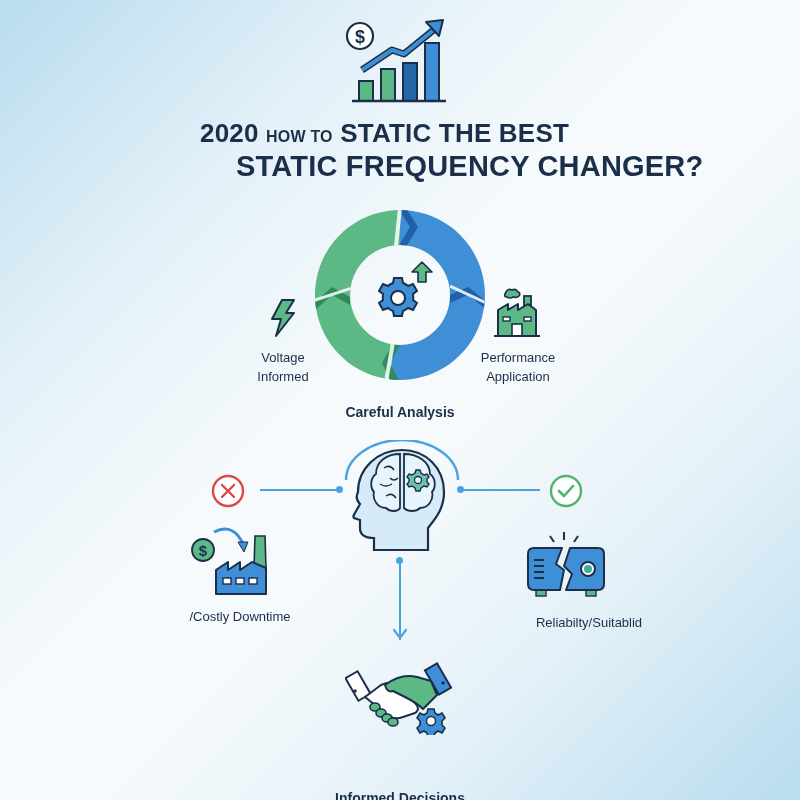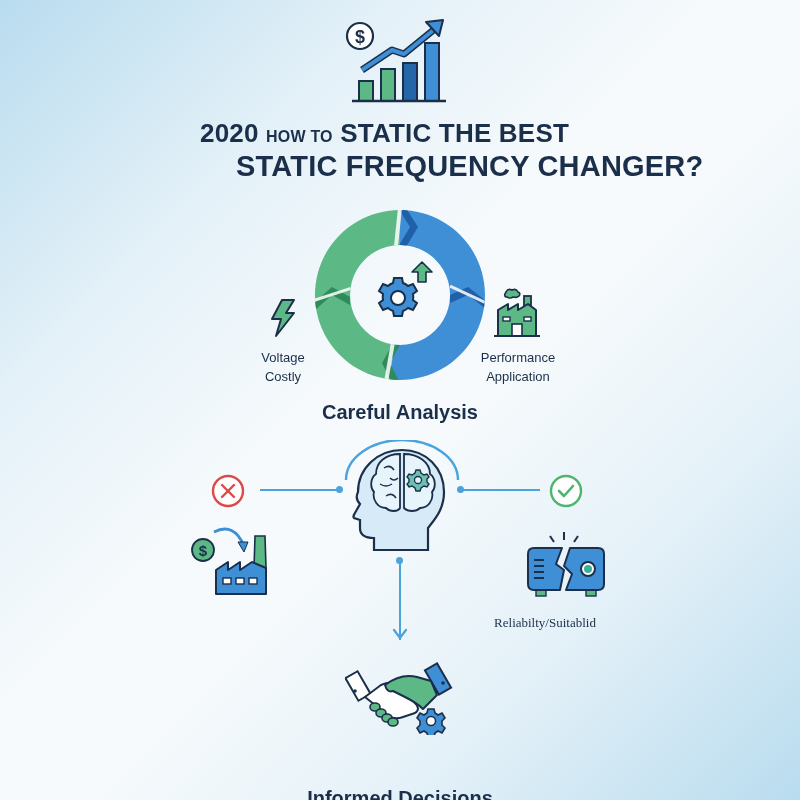--- a/index.html
+++ b/index.html
@@ -13,21 +13,21 @@
     .title {
       position: absolute; left: 0; width: 800px; text-align: center;
       font-weight: 700; color: #1b2f4a; letter-spacing: 0.2px;
     }
     .title .l1 { position: absolute; left: 200px; top: 118px; font-size: 26px; white-space: nowrap; }
     .title .l1 .small { font-size: 16px; }
     .title .l2 { position: absolute; left: 212px; top: 150px; font-size: 29px; white-space: nowrap; margin-left: 24px; }
     .label {
       position: absolute; text-align: center; color: #1b2f4a; font-size: 13px; line-height: 19px;
     }
-    .label-bold { font-weight: 700; font-size: 20px; }
+    .label-bold { font-weight: 700; font-size: 14px; }
     svg { display: block; }
   </style>
 </head>
 <body>
 
 <div class="abs" style="left:340px;top:14px;">
   <svg width="110" height="90" viewBox="0 0 110 90">
     <circle cx="20" cy="22" r="13" fill="#fff" stroke="#1b2f4a" stroke-width="2.2"></circle>
     <text x="20" y="29" text-anchor="middle" font-family="Liberation Sans, sans-serif" font-size="18" font-weight="700" fill="#1b2f4a">$</text>
     <rect x="19" y="67" width="14" height="20" fill="#5cb885" stroke="#1b2f4a" stroke-width="2"></rect>
@@ -87,21 +87,21 @@
   </svg>
 </div>
 
 <div class="abs" style="left:268px;top:298px;">
   <svg width="30" height="40" viewBox="0 0 30 40">
     <polygon points="14,2 26,2 18,15 26,15 8,38 13,21 4,21" fill="#5cb885" stroke="#1b2f4a" stroke-width="2" stroke-linejoin="round"></polygon>
   </svg>
 </div>
 <div class="label" style="left:240px;top:348px;width:86px;">
   <div>Voltage</div>
-  <div>Costly</div>
+  <div>Informed</div>
 </div>
 
 <div class="abs" style="left:494px;top:286px;">
   <svg width="46" height="54" viewBox="0 0 46 54">
     <path d="M12,6 q2,-4 6,-2 q4,-2 6,2 q3,1 1,4 q-2,2 -6,1 q-3,2 -6,0 q-4,0 -1,-5 z" fill="#5cb885" stroke="#1b2f4a" stroke-width="1.6"></path>
     <rect x="30" y="10" width="7" height="26" fill="#5cb885" stroke="#1b2f4a" stroke-width="1.8"></rect>
     <polygon points="4,50 4,24 14,18 14,24 24,18 24,24 34,18 42,24 42,50" fill="#5cb885" stroke="#1b2f4a" stroke-width="2" stroke-linejoin="round"></polygon>
     <rect x="9" y="31" width="7" height="4" fill="#fff" stroke="#1b2f4a" stroke-width="1.4"></rect>
     <rect x="30" y="31" width="7" height="4" fill="#fff" stroke="#1b2f4a" stroke-width="1.4"></rect>
     <rect x="18" y="38" width="10" height="12" fill="#fff" stroke="#1b2f4a" stroke-width="1.6"></rect>
@@ -164,40 +164,41 @@
     <path d="M28,12 q20,-10 30,14" fill="none" stroke="#3f8fd6" stroke-width="3"></path>
     <polygon points="52,22 62,22 58,32" fill="#3f8fd6" stroke="#1b2f4a" stroke-width="1"></polygon>
     <polygon points="69,16 79,16 80,48 68,48" fill="#5cb885" stroke="#1b2f4a" stroke-width="1.6"></polygon>
     <polygon points="30,74 30,50 42,42 42,50 54,42 54,50 66,42 80,48 80,74" fill="#3f8fd6" stroke="#1b2f4a" stroke-width="2" stroke-linejoin="round"></polygon>
     <rect x="37" y="58" width="8" height="6" fill="#fff" stroke="#1b2f4a" stroke-width="1.4"></rect>
     <rect x="50" y="58" width="8" height="6" fill="#fff" stroke="#1b2f4a" stroke-width="1.4"></rect>
     <rect x="63" y="58" width="8" height="6" fill="#fff" stroke="#1b2f4a" stroke-width="1.4"></rect>
   </svg>
 </div>
 <div class="label" style="left:130px;top:607px;width:220px;">
+  <div>/Costly Downtime</div>
 </div>
 
 <div class="abs" style="left:520px;top:530px;">
   <svg width="92" height="72" viewBox="0 0 92 72">
     <line x1="30" y1="6" x2="34" y2="12" stroke="#1b2f4a" stroke-width="2"></line>
     <line x1="44" y1="2" x2="44" y2="10" stroke="#1b2f4a" stroke-width="2"></line>
     <line x1="58" y1="6" x2="54" y2="12" stroke="#1b2f4a" stroke-width="2"></line>
     <rect x="16" y="60" width="10" height="6" fill="#5cb885" stroke="#1b2f4a" stroke-width="1.4"></rect>
     <rect x="66" y="60" width="10" height="6" fill="#5cb885" stroke="#1b2f4a" stroke-width="1.4"></rect>
     <path d="M8,24 Q8,18 14,18 L42,18 L36,34 L44,40 L40,60 L14,60 Q8,60 8,54 Z" fill="#3f8fd6" stroke="#1b2f4a" stroke-width="2" stroke-linejoin="round"></path>
     <path d="M50,18 L78,18 Q84,18 84,24 L84,54 Q84,60 78,60 L46,60 L52,44 L44,36 Z" fill="#3f8fd6" stroke="#1b2f4a" stroke-width="2" stroke-linejoin="round"></path>
     <line x1="14" y1="30" x2="24" y2="30" stroke="#1b2f4a" stroke-width="2"></line>
     <line x1="14" y1="36" x2="24" y2="36" stroke="#1b2f4a" stroke-width="2"></line>
     <line x1="14" y1="42" x2="24" y2="42" stroke="#1b2f4a" stroke-width="2"></line>
     <line x1="14" y1="48" x2="24" y2="48" stroke="#1b2f4a" stroke-width="2"></line>
     <circle cx="68" cy="39" r="7" fill="#fff" stroke="#1b2f4a" stroke-width="2"></circle>
     <circle cx="68" cy="39" r="4" fill="#3dae9a"></circle>
   </svg>
 </div>
-<div class="label" style="left:470px;top:613px;width:150px;font-family:Liberation Serif, serif;">Reliabilty/Suitablid</div>
+<div class="label" style="left:514px;top:613px;width:150px;">Reliabilty/Suitablid</div>
 
 <div class="abs" style="left:345px;top:655px;">
   <svg width="110" height="80" viewBox="0 0 110 80">
     <rect x="6" y="18" width="14" height="26" fill="#fff" stroke="#1b2f4a" stroke-width="2" transform="rotate(-30 13 31)"></rect>
     <circle cx="10" cy="36" r="1.8" fill="#1b2f4a"></circle>
     <rect x="86" y="10" width="14" height="28" fill="#3f8fd6" stroke="#1b2f4a" stroke-width="2" transform="rotate(-30 93 24)"></rect>
     <circle cx="98" cy="28" r="1.8" fill="#1b2f4a"></circle>
     <path d="M20,42 L36,30 Q48,24 56,32 L70,48 Q76,54 70,58 L58,62 Q48,66 40,58 Z" fill="#fff" stroke="#1b2f4a" stroke-width="2" stroke-linejoin="round"></path>
     <path d="M40,30 Q56,18 72,22 L86,26 L92,40 L78,54 Q72,48 60,42 L48,36 Q42,38 40,30 Z" fill="#5cb885" stroke="#1b2f4a" stroke-width="2" stroke-linejoin="round"></path>
     <ellipse cx="30" cy="52" rx="5" ry="4" fill="#5cb885" stroke="#1b2f4a" stroke-width="1.6"></ellipse>

